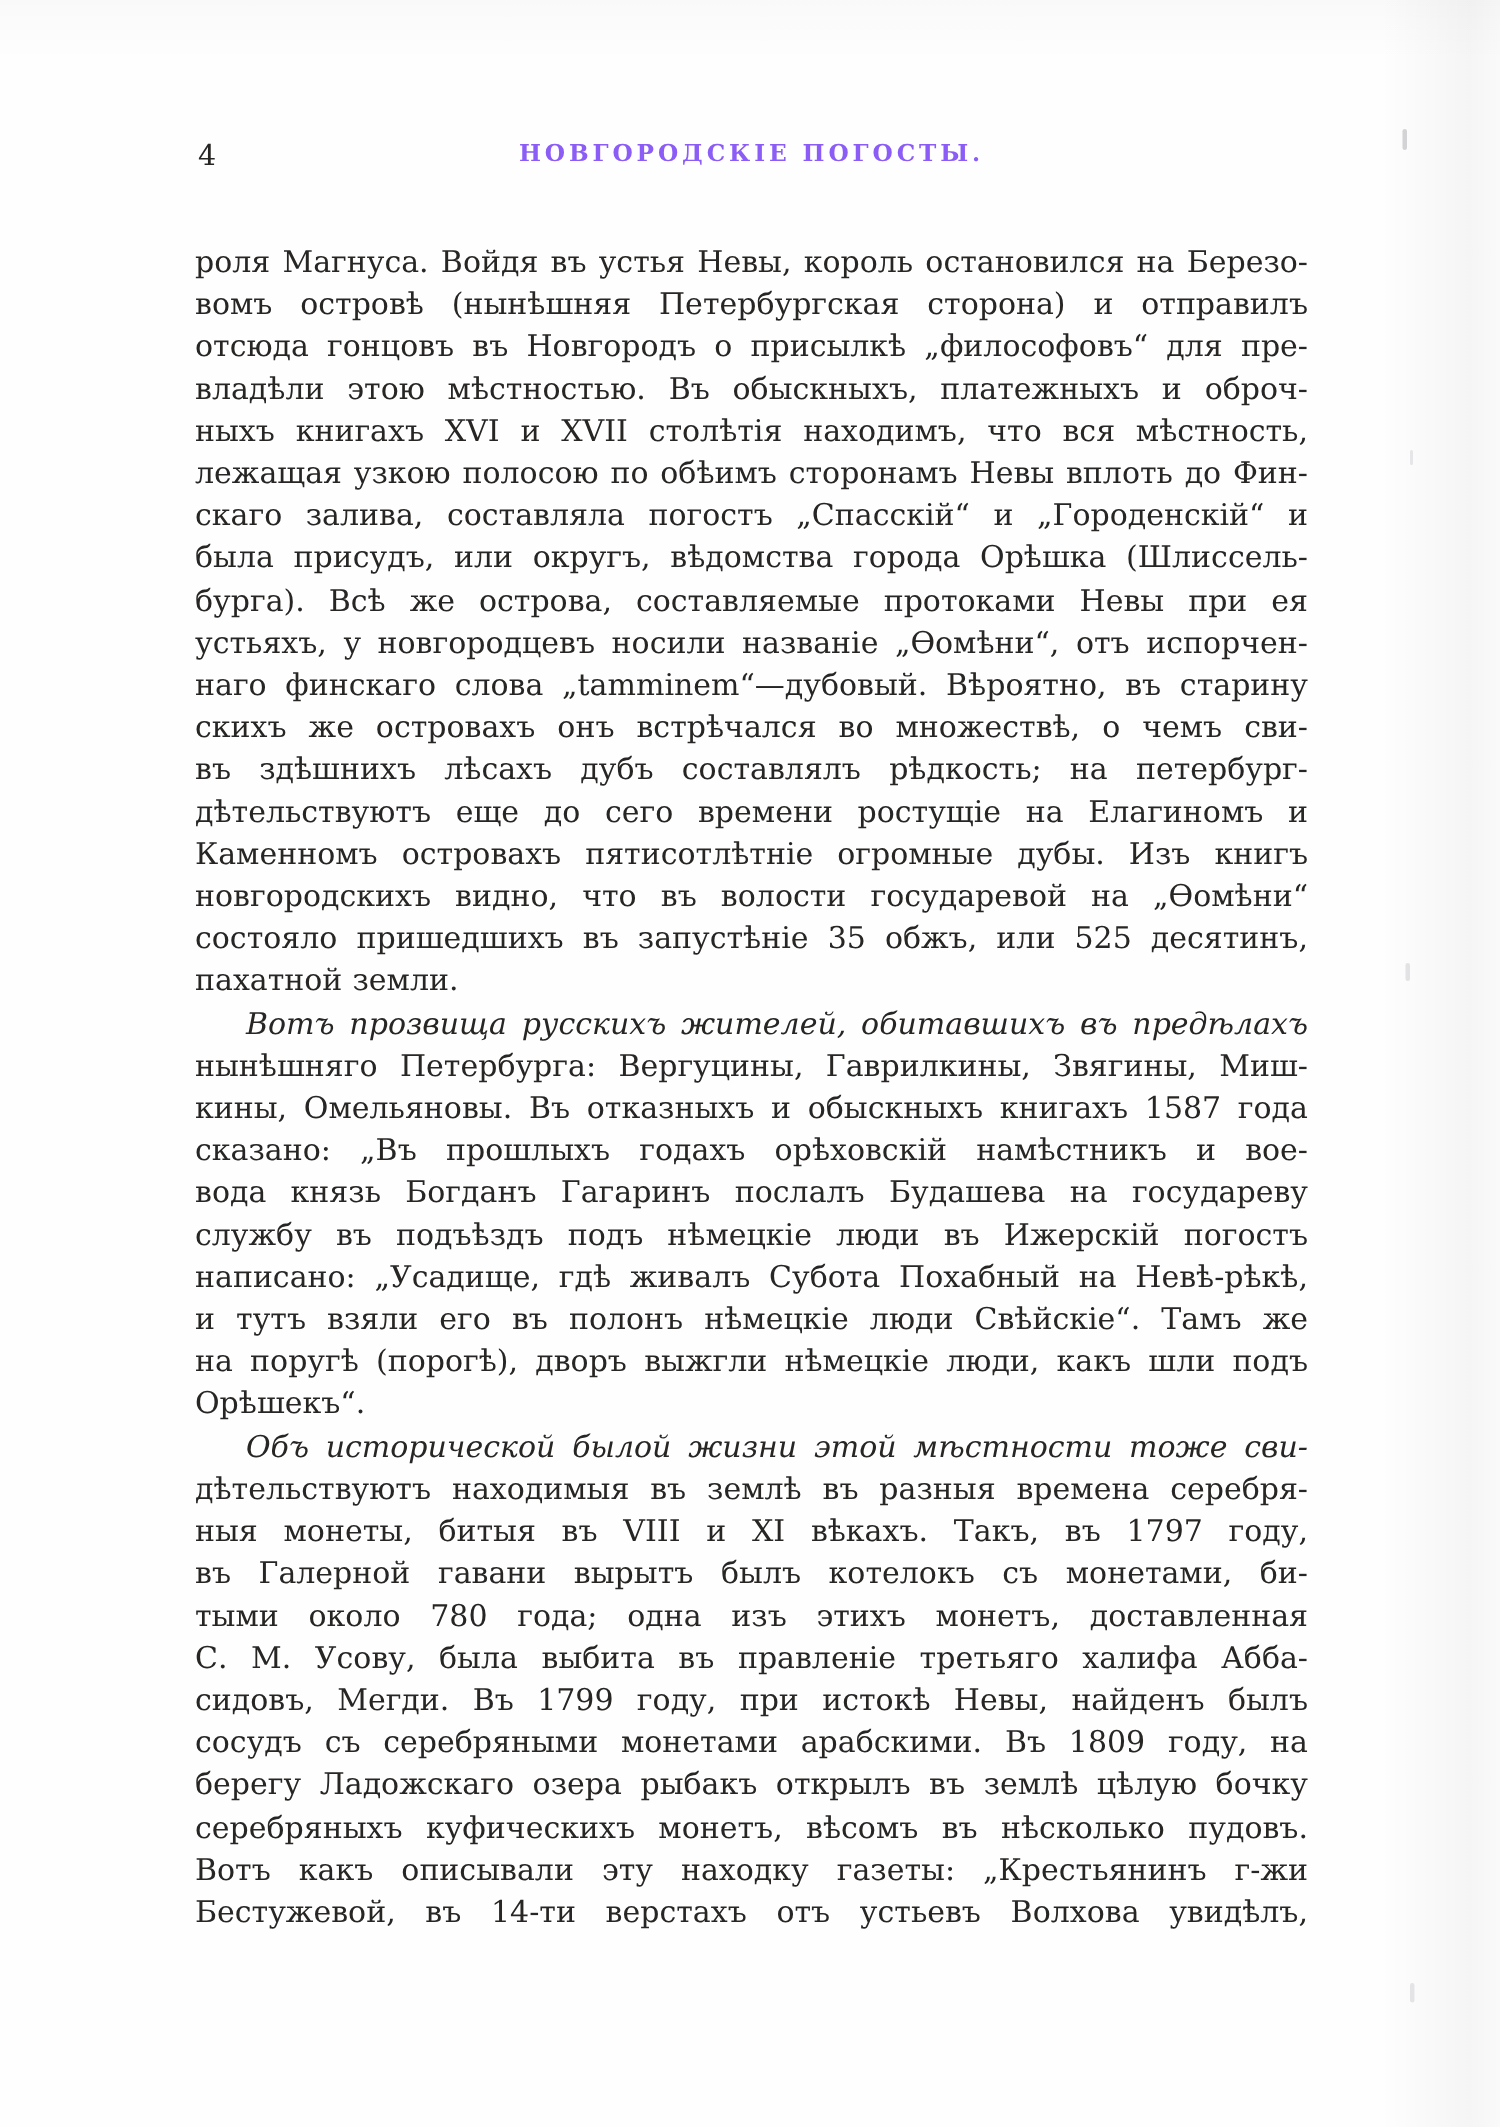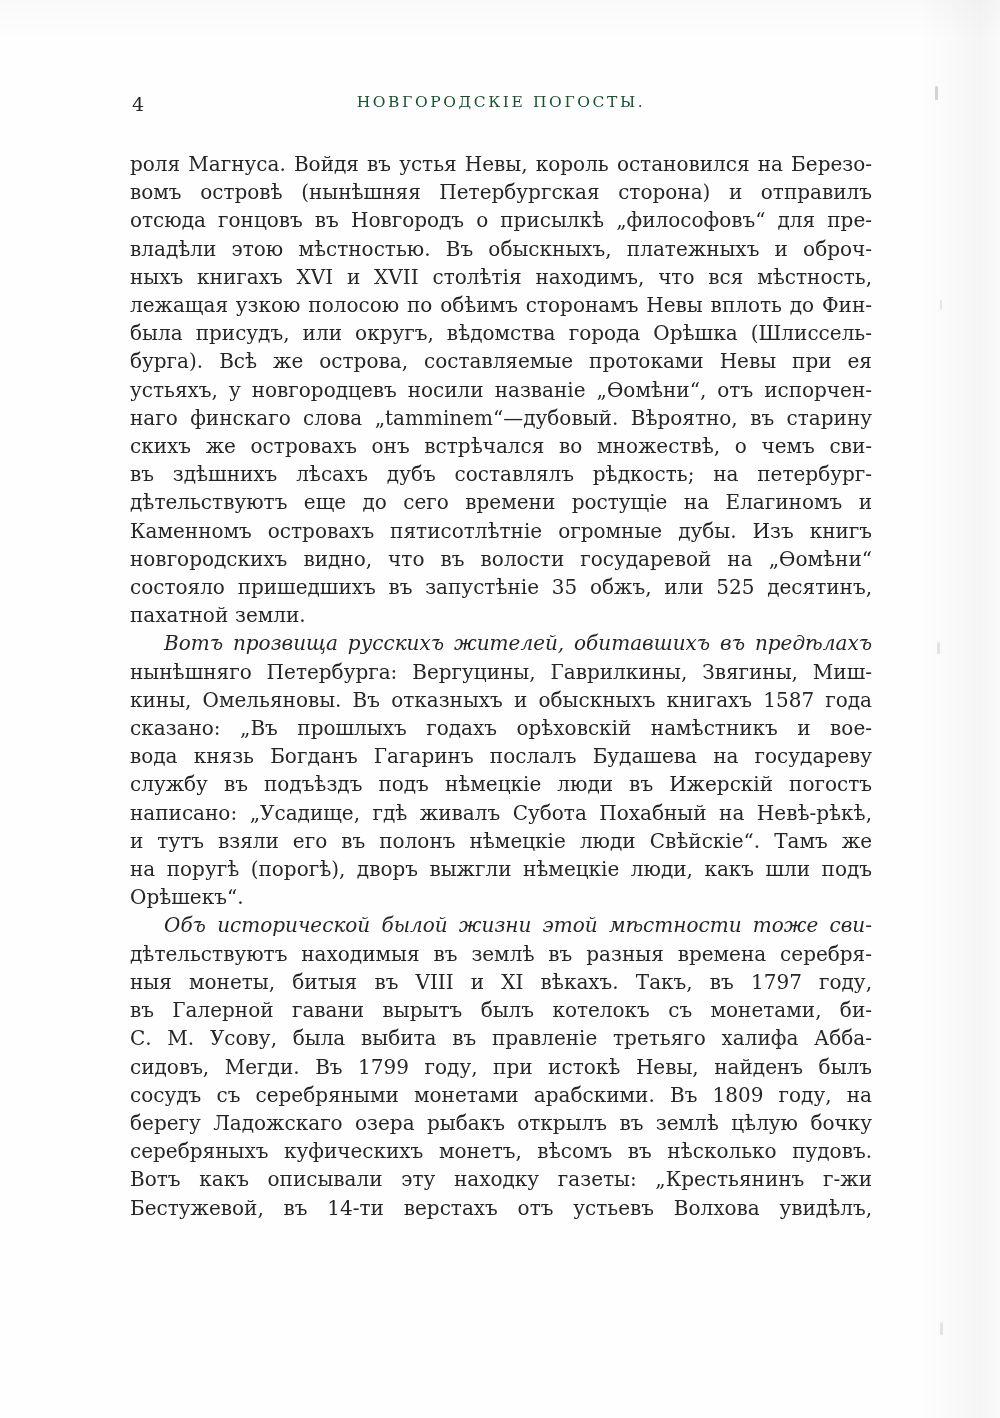--- a/index.html
+++ b/index.html
@@ -53,27 +53,27 @@
     text-align: center;
   }
   .page-number {
     position: absolute;
     left: 2px; top: 1px;
     font-size: 19px;
   }
   .running-title {
     font-size: 15.5px;
     letter-spacing: 2.6px;
-    font-weight: 400;
-    color: #14532d;
+    font-weight: 700;
+    color: #8b5cf6;
   }
 
   .text-block {
     position: absolute;
-    top: 150px;
+    top: 160px;
     left: 130px;
     width: 742px;
     font-size: 20px;
     line-height: 28.2px;
   }
   .para { margin: 0; }
   .line {
     text-align: justify;
     text-align-last: justify;
     white-space: normal;
@@ -97,20 +97,21 @@
   </header>
 
   <main class="text-block">
       <div class="para">
         <div class="line">роля Магнуса. Войдя въ устья Невы, король остановился на Березо-</div>
         <div class="line">вомъ островѣ (нынѣшняя Петербургская сторона) и отправилъ</div>
         <div class="line">отсюда гонцовъ въ Новгородъ о присылкѣ „философовъ“ для пре-</div>
         <div class="line">владѣли этою мѣстностью. Въ обыскныхъ, платежныхъ и оброч-</div>
         <div class="line">ныхъ книгахъ XVI и XVII столѣтія находимъ, что вся мѣстность,</div>
         <div class="line">лежащая узкою полосою по обѣимъ сторонамъ Невы вплоть до Фин-</div>
+        <div class="line">скаго залива, составляла погостъ „Спасскій“ и „Городенскій“ и</div>
         <div class="line">была присудъ, или округъ, вѣдомства города Орѣшка (Шлиссель-</div>
         <div class="line">бурга). Всѣ же острова, составляемые протоками Невы при ея</div>
         <div class="line">устьяхъ, у новгородцевъ носили названіе „Ѳомѣни“, отъ испорчен-</div>
         <div class="line">наго финскаго слова „tamminem“—дубовый. Вѣроятно, въ старину</div>
         <div class="line">скихъ же островахъ онъ встрѣчался во множествѣ, о чемъ сви-</div>
         <div class="line">въ здѣшнихъ лѣсахъ дубъ составлялъ рѣдкость; на петербург-</div>
         <div class="line">дѣтельствуютъ еще до сего времени ростущіе на Елагиномъ и</div>
         <div class="line">Каменномъ островахъ пятисотлѣтніе огромные дубы. Изъ книгъ</div>
         <div class="line">новгородскихъ видно, что въ волости государевой на „Ѳомѣни“</div>
         <div class="line">состояло пришедшихъ въ запустѣніе 35 обжъ, или 525 десятинъ,</div>
@@ -126,20 +127,21 @@
         <div class="line">написано: „Усадище, гдѣ живалъ Субота Похабный на Невѣ-рѣкѣ,</div>
         <div class="line">и тутъ взяли его въ полонъ нѣмецкіе люди Свѣйскіе“. Тамъ же</div>
         <div class="line">на поругѣ (порогѣ), дворъ выжгли нѣмецкіе люди, какъ шли подъ</div>
         <div class="line last">Орѣшекъ“.</div>
       </div>
       <div class="para indent">
         <div class="line">Объ исторической былой жизни этой мѣстности тоже сви-</div>
         <div class="line">дѣтельствуютъ находимыя въ землѣ въ разныя времена серебря-</div>
         <div class="line">ныя монеты, битыя въ VIII и XI вѣкахъ. Такъ, въ 1797 году,</div>
         <div class="line">въ Галерной гавани вырытъ былъ котелокъ съ монетами, би-</div>
+        <div class="line">тыми около 780 года; одна изъ этихъ монетъ, доставленная</div>
         <div class="line">С. М. Усову, была выбита въ правленіе третьяго халифа Абба-</div>
         <div class="line">сидовъ, Мегди. Въ 1799 году, при истокѣ Невы, найденъ былъ</div>
         <div class="line">сосудъ съ серебряными монетами арабскими. Въ 1809 году, на</div>
         <div class="line">берегу Ладожскаго озера рыбакъ открылъ въ землѣ цѣлую бочку</div>
         <div class="line">серебряныхъ куфическихъ монетъ, вѣсомъ въ нѣсколько пудовъ.</div>
         <div class="line">Вотъ какъ описывали эту находку газеты: „Крестьянинъ г-жи</div>
         <div class="line">Бестужевой, въ 14-ти верстахъ отъ устьевъ Волхова увидѣлъ,</div>
       </div>
     </main>
 </div>

